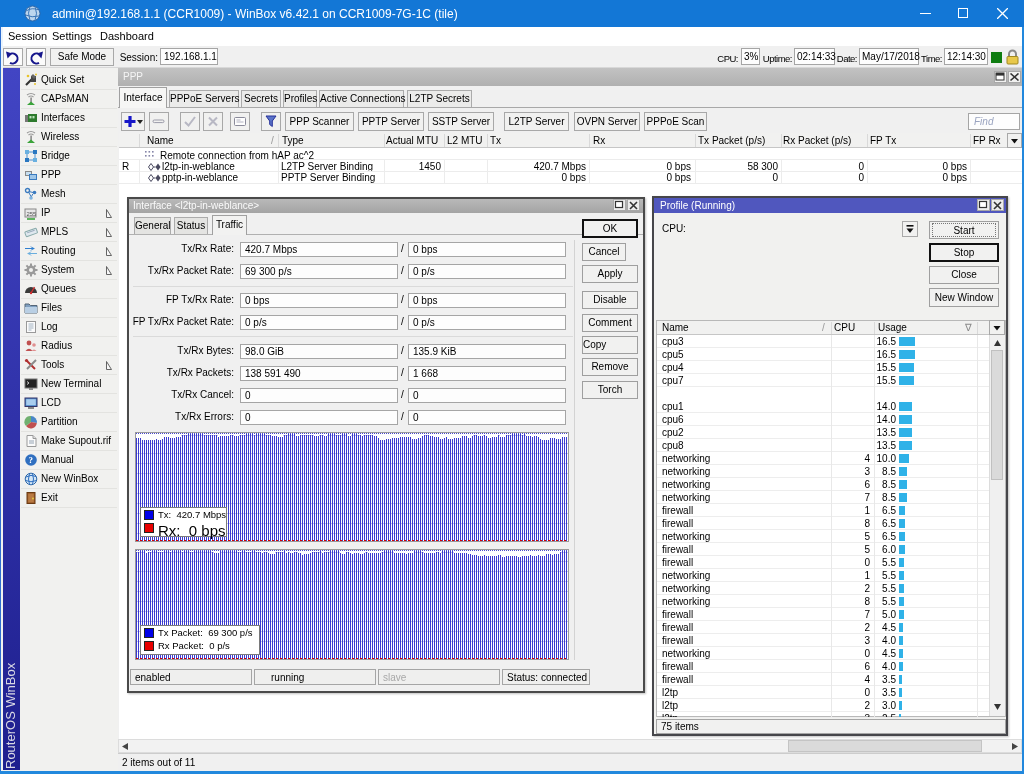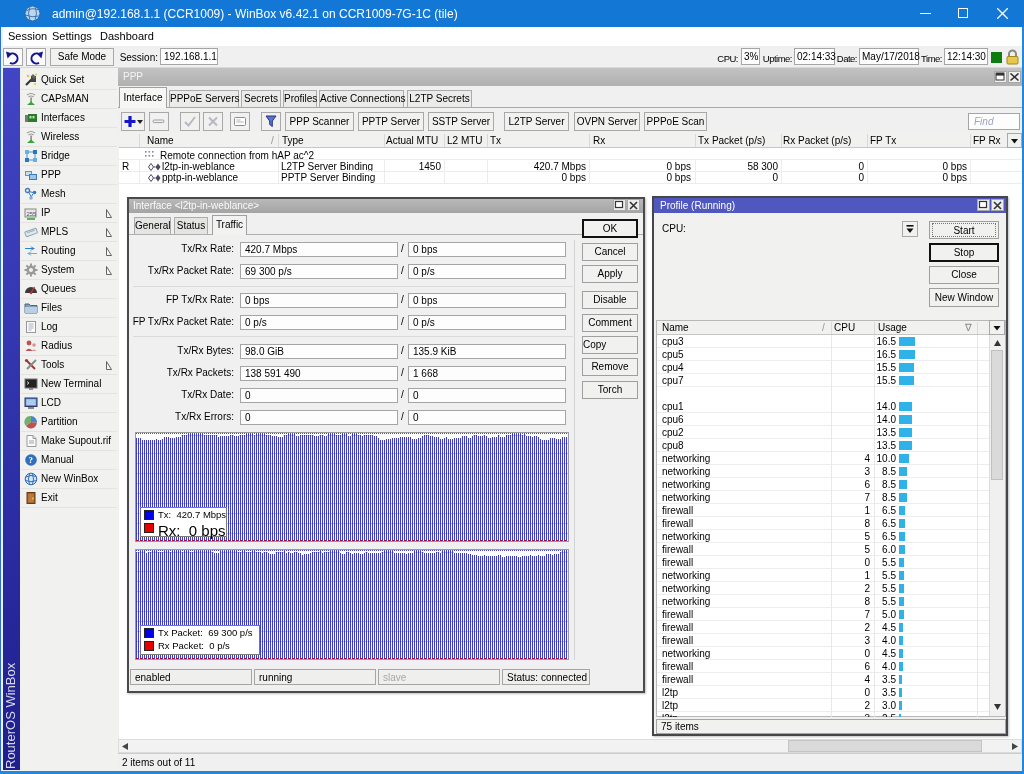--- a/index.html
+++ b/index.html
@@ -492,33 +492,33 @@
 <div class="ab tl" style="left:401px;top:316px">/</div>
 <div class="ab sunk tl" style="left:408px;top:315px;width:158px;height:15px;line-height:14px;padding-left:4px">0 p/s</div>
 <div class="ab tl" style="right:790px;top:345px">Tx/Rx Bytes:</div>
 <div class="ab sunk tl" style="left:240px;top:344px;width:158px;height:15px;line-height:14px;padding-left:4px">98.0 GiB</div>
 <div class="ab tl" style="left:401px;top:345px">/</div>
 <div class="ab sunk tl" style="left:408px;top:344px;width:158px;height:15px;line-height:14px;padding-left:4px">135.9 KiB</div>
 <div class="ab tl" style="right:790px;top:367px">Tx/Rx Packets:</div>
 <div class="ab sunk tl" style="left:240px;top:366px;width:158px;height:15px;line-height:14px;padding-left:4px">138 591 490</div>
 <div class="ab tl" style="left:401px;top:367px">/</div>
 <div class="ab sunk tl" style="left:408px;top:366px;width:158px;height:15px;line-height:14px;padding-left:4px">1 668</div>
-<div class="ab tl" style="right:790px;top:389px">Tx/Rx Date:</div>
+<div class="ab tl" style="right:790px;top:389px">Tx/Rx Cancel:</div>
 <div class="ab sunk tl" style="left:240px;top:388px;width:158px;height:15px;line-height:14px;padding-left:4px">0</div>
 <div class="ab tl" style="left:401px;top:389px">/</div>
 <div class="ab sunk tl" style="left:408px;top:388px;width:158px;height:15px;line-height:14px;padding-left:4px">0</div>
 <div class="ab tl" style="right:790px;top:411px">Tx/Rx Errors:</div>
 <div class="ab sunk tl" style="left:240px;top:410px;width:158px;height:15px;line-height:14px;padding-left:4px">0</div>
 <div class="ab tl" style="left:401px;top:411px">/</div>
 <div class="ab sunk tl" style="left:408px;top:410px;width:158px;height:15px;line-height:14px;padding-left:4px">0</div>
 <div class="ab" style="left:133px;top:286px;width:440px;height:1px;background:#dadada"></div>
 <div class="ab" style="left:133px;top:336px;width:440px;height:1px;background:#dadada"></div>
 <div class="ab" style="left:574px;top:240px;width:1px;height:420px;background:#d3d3d3"></div>
 <div class="ab tl" style="left:582px;top:219px;width:56px;height:19px;background:#f1f1f0;border:2px solid #111;text-align:center;line-height:16px">OK</div>
-<div class="ab tl" style="left:582px;top:243px;width:56px;height:18px;background:#f1f1f0;border:1px solid #9f9f9f;text-align:center;line-height:15px">Cancel</div>
+<div class="ab tl" style="left:582px;top:243px;width:44px;height:18px;background:#f1f1f0;border:1px solid #9f9f9f;text-align:center;line-height:15px">Cancel</div>
 <div class="ab tl" style="left:582px;top:265px;width:56px;height:18px;background:#f1f1f0;border:1px solid #9f9f9f;text-align:center;line-height:15px">Apply</div>
 <div class="ab tl" style="left:582px;top:291px;width:56px;height:18px;background:#f1f1f0;border:1px solid #9f9f9f;text-align:center;line-height:15px">Disable</div>
 <div class="ab tl" style="left:582px;top:314px;width:56px;height:18px;background:#f1f1f0;border:1px solid #9f9f9f;text-align:center;line-height:15px">Comment</div>
 <div class="ab tl" style="left:582px;top:336px;width:56px;height:18px;background:#f1f1f0;border:1px solid #9f9f9f;line-height:15px">Copy</div>
 <div class="ab tl" style="left:582px;top:358px;width:56px;height:18px;background:#f1f1f0;border:1px solid #9f9f9f;text-align:center;line-height:15px">Remove</div>
 <div class="ab tl" style="left:582px;top:381px;width:56px;height:18px;background:#f1f1f0;border:1px solid #9f9f9f;text-align:center;line-height:15px">Torch</div>
 <div class="ab" style="left:135px;top:432px;width:434px;height:110px;border:1px solid #9a9a9a;background:repeating-linear-gradient(90deg,#d40000 0 2px,rgba(0,0,0,0) 2px 4px) 0 100%/100% 1px no-repeat,repeating-linear-gradient(90deg,rgba(43,43,205,0.92) 0 1px,rgba(0,0,0,0) 1px 2px) 0 0/100% 100%,repeating-linear-gradient(0deg,#c9c9e8 0 1px,rgba(0,0,0,0) 1px 10px) 0 3px/100% 100%,repeating-linear-gradient(90deg,#dadada 0 1px,rgba(0,0,0,0) 1px 24px) 10px 0/100% 100%,#fff"></div>
 <svg class="ab" style="left:136px;top:433px" width="432" height="12" viewBox="0 0 432 12">
       <path d="M0 0 V5 H6 V7 H11 V7 H14 V7 H20 V6 H22 V7 H26 V6 H28 V4 H34 V5 H39 V4 H45 V2 H51 V1 H53 V1 H56 V1 H62 V1 H67 V2 H72 V2 H78 V2 H82 V4 H84 V3 H89 V3 H94 V2 H98 V3 H101 V3 H103 V2 H109 V1 H114 V1 H118 V2 H120 V1 H122 V1 H125 V1 H130 V2 H135 V3 H137 V3 H141 V4 H143 V4 H147 V2 H152 V1 H155 V1 H157 V1 H159 V3 H164 V2 H170 V2 H175 V2 H178 V3 H183 V2 H188 V3 H191 V1 H195 V1 H197 V1 H200 V2 H206 V1 H208 V1 H211 V3 H215 V1 H221 V2 H225 V3 H227 V2 H229 V2 H235 V2 H237 V3 H241 V5 H244 V7 H250 V6 H255 V5 H258 V5 H261 V5 H264 V4 H270 V4 H275 V6 H281 V5 H286 V3 H288 V2 H290 V2 H293 V3 H297 V4 H303 V6 H307 V5 H309 V4 H312 V6 H318 V5 H322 V5 H325 V3 H327 V3 H332 V5 H335 V3 H337 V2 H341 V3 H347 V2 H349 V3 H352 V5 H356 V4 H362 V2 H364 V4 H368 V4 H370 V2 H376 V1 H381 V1 H385 V2 H388 V1 H390 V3 H396 V4 H398 V3 H402 V4 H404 V6 H406 V7 H408 V7 H414 V5 H420 V6 H425 V4 H431 V3 H432 V0 Z" fill="#fff"></path>
     </svg>
@@ -532,21 +532,21 @@
 <svg class="ab" style="left:136px;top:550px" width="432" height="12" viewBox="0 0 432 12">
       <path d="M0 0 V2 H3 V1 H9 V3 H12 V2 H16 V1 H19 V1 H21 V2 H27 V1 H33 V2 H35 V1 H41 V1 H45 V2 H48 V1 H50 V1 H54 V2 H58 V1 H63 V1 H69 V1 H73 V1 H76 V2 H78 V3 H84 V1 H89 V1 H95 V1 H101 V2 H106 V1 H110 V2 H115 V1 H119 V2 H125 V3 H127 V2 H132 V3 H134 V4 H139 V2 H142 V2 H147 V1 H149 V3 H152 V2 H154 V3 H158 V2 H162 V3 H165 V5 H167 V4 H173 V3 H176 V2 H178 V2 H183 V1 H186 V3 H188 V2 H193 V1 H199 V1 H204 V3 H206 V4 H208 V4 H210 V2 H213 V3 H215 V4 H217 V3 H223 V4 H227 V3 H229 V2 H232 V3 H234 V3 H240 V3 H245 V2 H248 V1 H252 V1 H258 V3 H264 V3 H269 V4 H271 V3 H273 V3 H278 V1 H281 V1 H286 V2 H288 V3 H293 V3 H296 V3 H298 V3 H300 V2 H303 V3 H305 V1 H310 V1 H316 V1 H318 V3 H320 V3 H322 V3 H327 V3 H332 V4 H335 V5 H339 V5 H341 V6 H347 V5 H350 V6 H354 V6 H357 V6 H361 V5 H365 V7 H370 V6 H376 V6 H381 V7 H385 V6 H390 V6 H393 V5 H395 V6 H399 V6 H401 V5 H404 V6 H410 V4 H416 V5 H418 V4 H424 V2 H426 V1 H432 V0 Z" fill="#fff"></path>
     </svg>
     <div class="ab" style="left:136px;top:550px;width:432px;height:1px;background:repeating-linear-gradient(90deg,rgba(56,56,200,.9) 0 1px,rgba(0,0,0,0) 1px 2px)"></div>
 <div class="ab" style="left:140px;top:625px;width:120px;height:30px;background:#fff;border:1px solid #7a7a7a"></div>
 <div class="ab" style="left:144px;top:628px;width:10px;height:10px;background:#0000e8;border:1px solid #222"></div>
 <div class="ab tl" style="left:158px;top:627px;font-size:9.5px">Tx Packet:&nbsp;&nbsp;69 300 p/s</div>
 <div class="ab" style="left:144px;top:641px;width:10px;height:10px;background:#e80000;border:1px solid #222"></div>
 <div class="ab tl" style="left:158px;top:640px;font-size:9.5px">Rx Packet:&nbsp;&nbsp;0 p/s</div>
 <div class="ab sunk tl" style="left:130px;top:669px;width:122px;height:16px;line-height:15px;padding-left:4px;color:#000;background:#efefee">enabled</div>
-<div class="ab sunk tl" style="left:254px;top:669px;width:122px;height:16px;line-height:15px;padding-left:4px;color:#000;background:#efefee">running</div>
+<div class="ab sunk tl" style="left:254px;top:669px;width:122px;height:16px;line-height:15px;padding-left:16px;color:#000;background:#efefee">running</div>
 <div class="ab sunk tl" style="left:378px;top:669px;width:122px;height:16px;line-height:15px;padding-left:4px;color:#a8a8a8;background:#efefee">slave</div>
 <div class="ab sunk tl" style="left:502px;top:669px;width:88px;height:16px;line-height:15px;padding-left:4px;color:#000;background:#efefee">Status: connected</div>
 
 <div class="ab" style="left:652px;top:196px;width:356px;height:540px;background:#f1f1ef;border:2px solid #46464a;box-shadow:1px 1px 2px rgba(0,0,0,.25)"></div>
 <div class="ab" style="left:654px;top:198px;width:352px;height:15px;background:#5057be"></div>
 <div class="ab tl" style="left:660px;top:200px;color:#fff">Profile (Running)</div>
 <div class="ab btn" style="left:977px;top:199px;width:13px;height:12px;background:#ececec">
       <svg width="11" height="10" style="margin:0 auto">
         <rect x="1.5" y="1.5" width="7" height="6" fill="#fff" stroke="#333" stroke-width="1.2"></rect>
       </svg>

